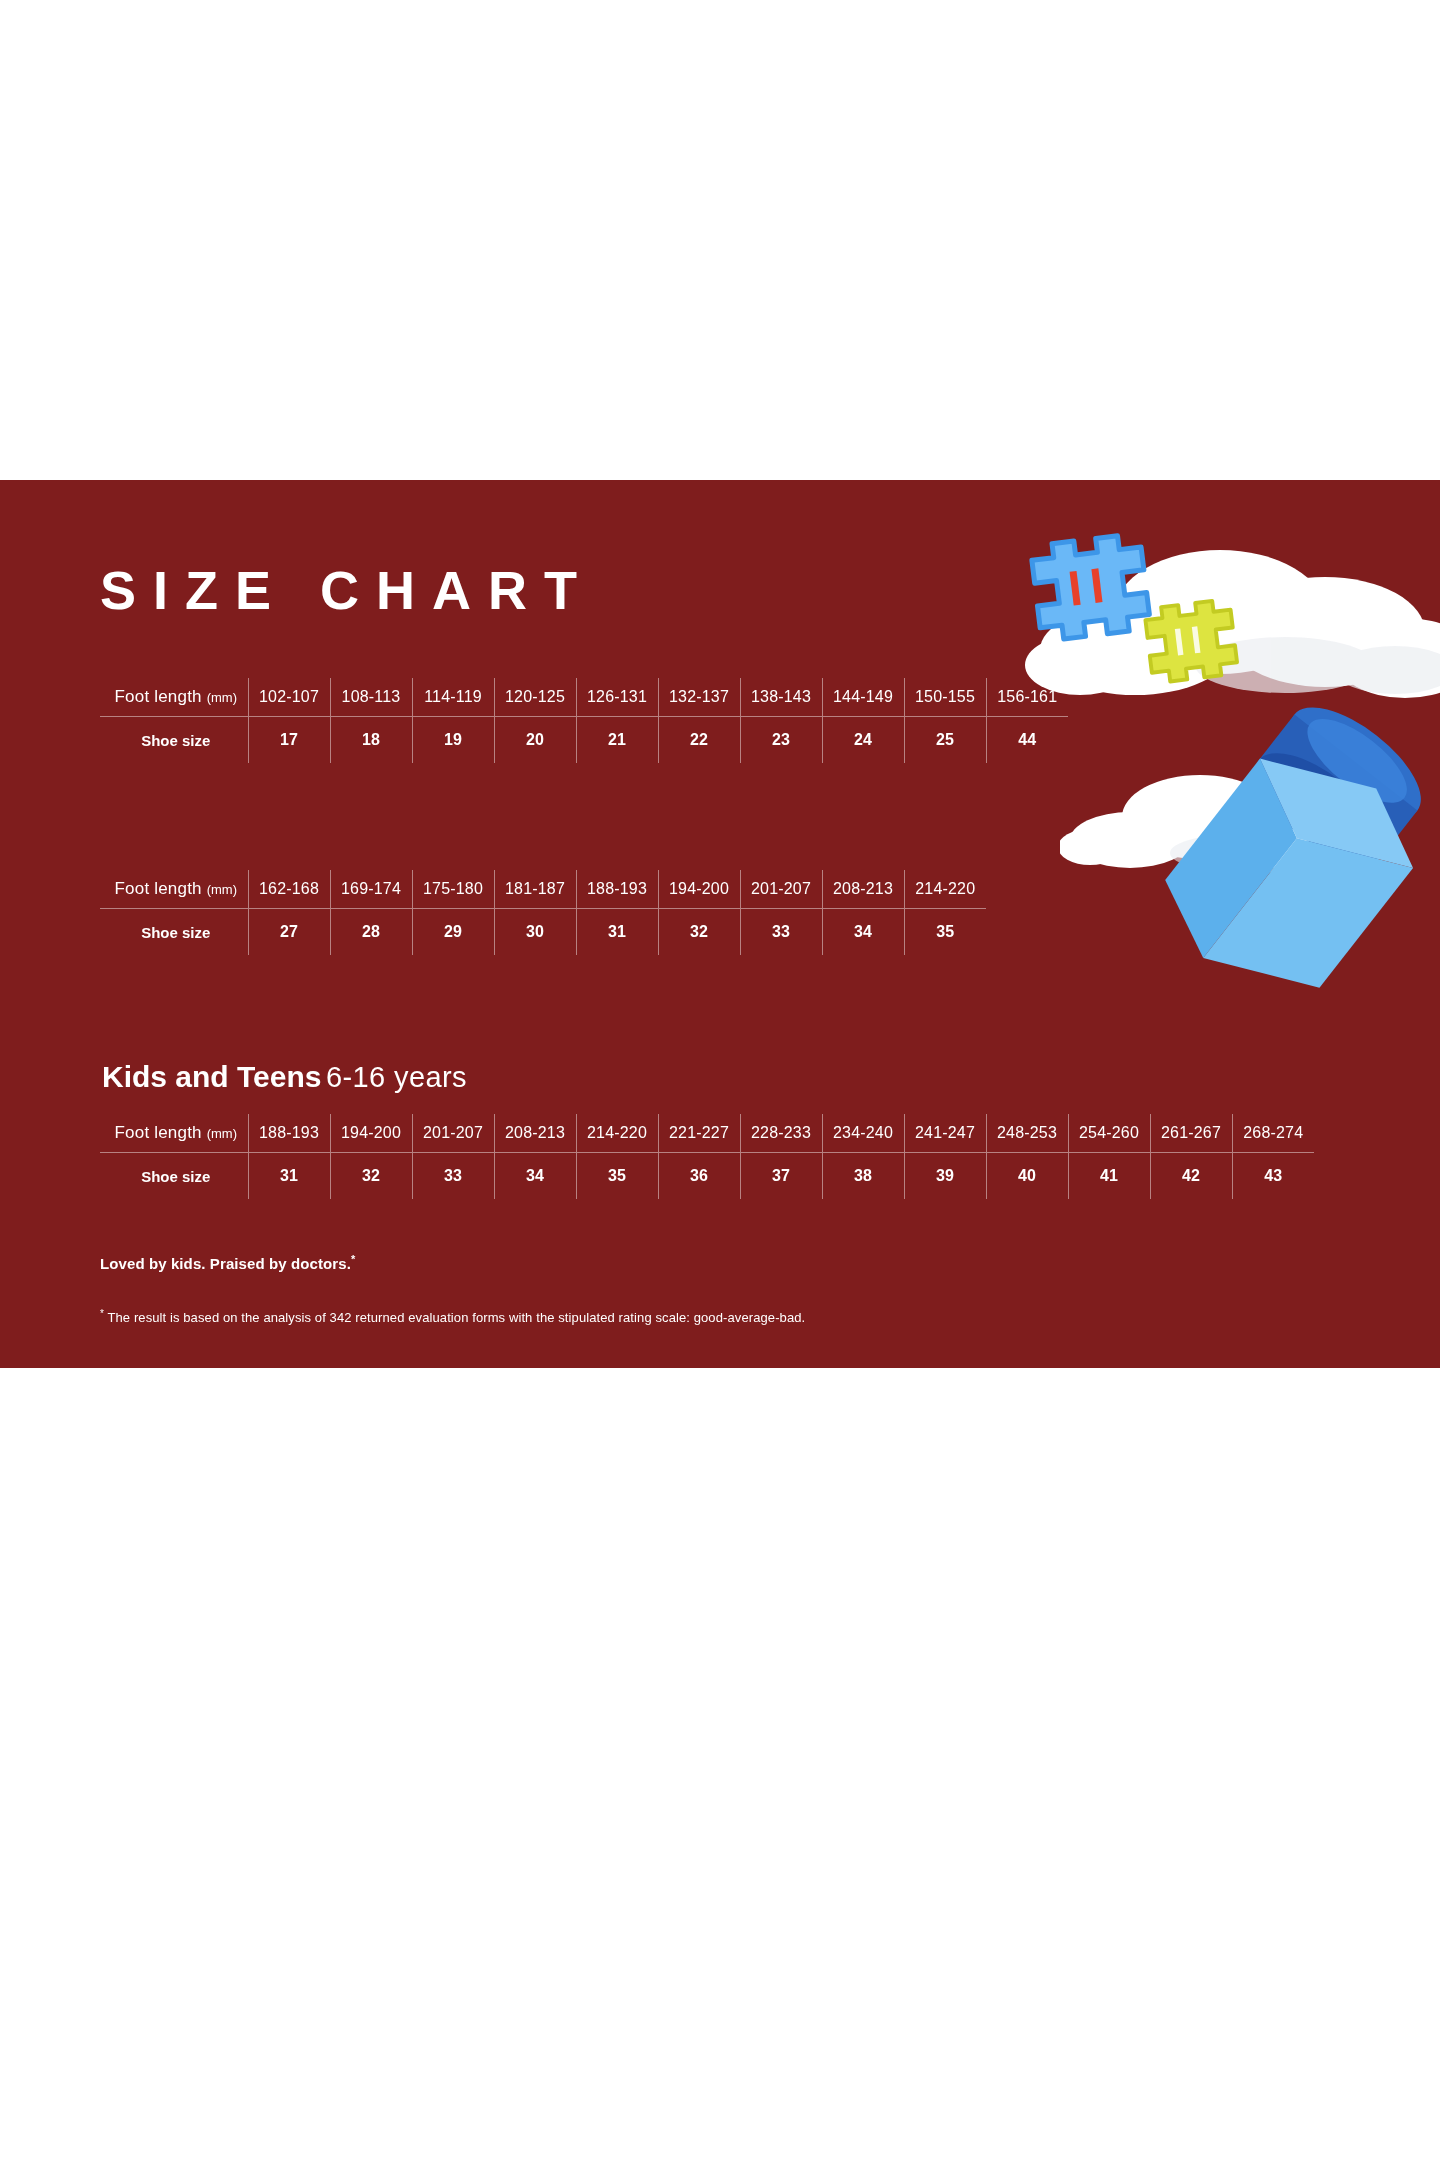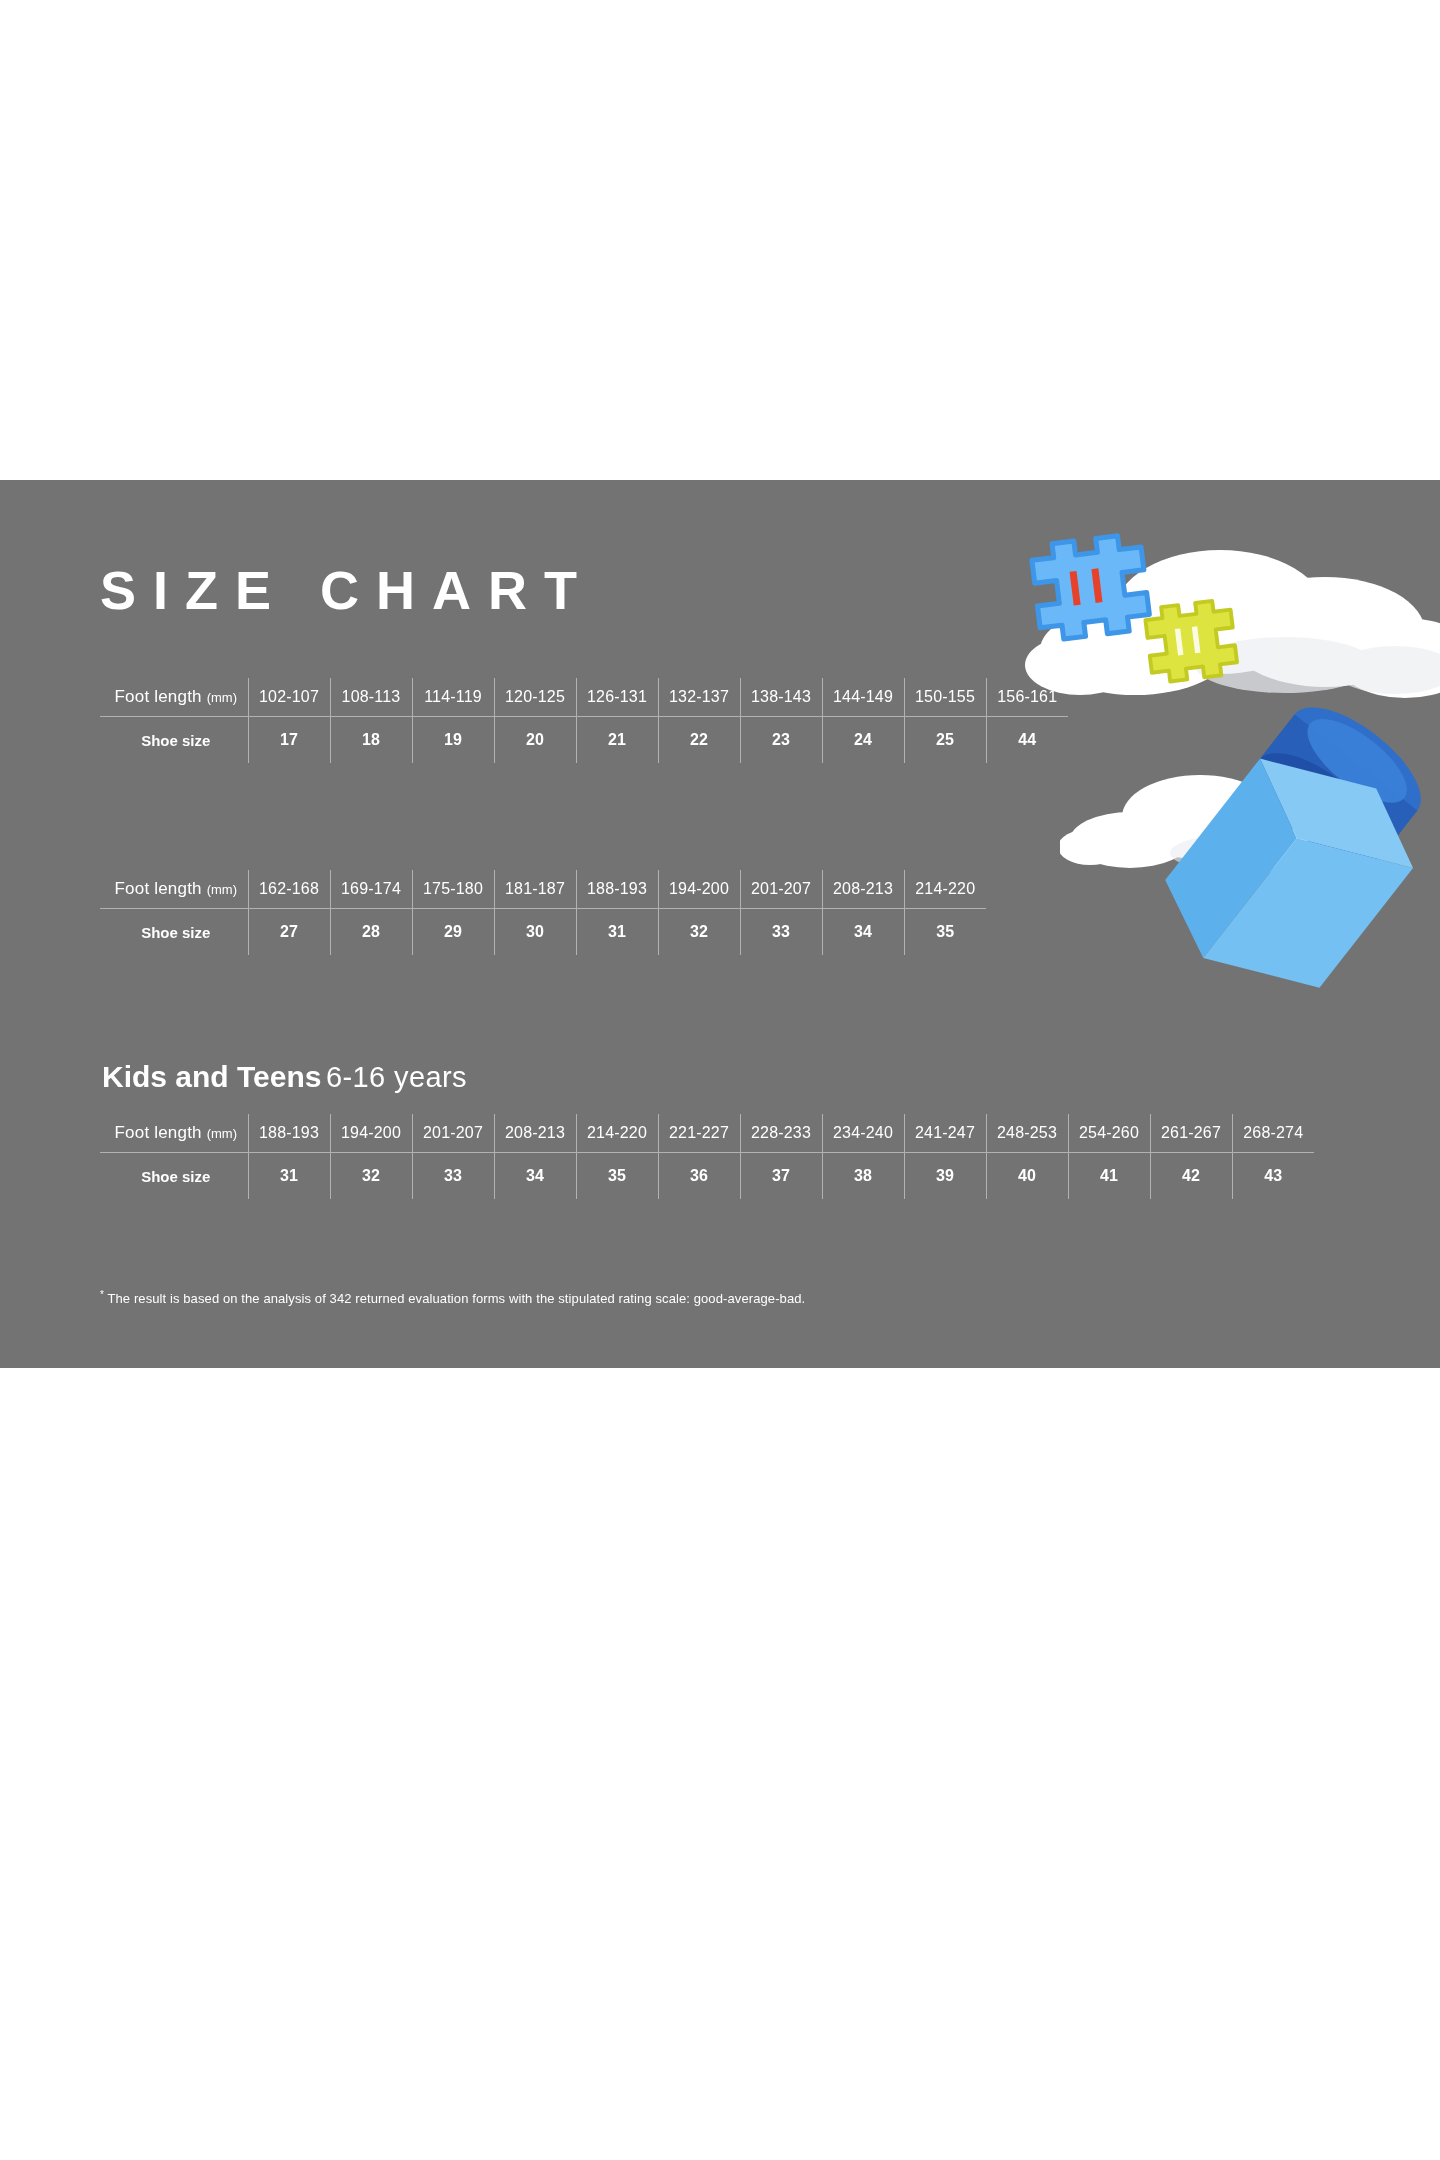--- a/index.html
+++ b/index.html
@@ -16,21 +16,21 @@
     overflow: hidden;
   }
 
   
   #size-chart-panel {
     position: absolute;
     left: 0;
     top: 480px;
     width: 1440px;
     height: 888px;
-    background: #737373;
+    background: #7f1d1d;
     overflow: hidden;
   }
 
   
   #chart-title {
     position: absolute;
     left: 100px;
     top: 83px;
     font-size: 54px;
     font-weight: bold;
@@ -353,16 +353,17 @@
         <td>40</td>
         <td>41</td>
         <td>42</td>
         <td>43</td>
       </tr>
     </tbody>
       </table>
   </div>
 
   <div id="footnote-block">
+    <div id="footnote-tagline"><span>Loved by kids. Praised by doctors.</span><sup>*</sup></div>
     <div id="footnote-detail"><sup>*</sup><span> The result is based on the analysis of 342 returned evaluation forms with the stipulated rating scale: good-average-bad.</span></div>
   </div>
 
 </div>
 
 </body></html>

